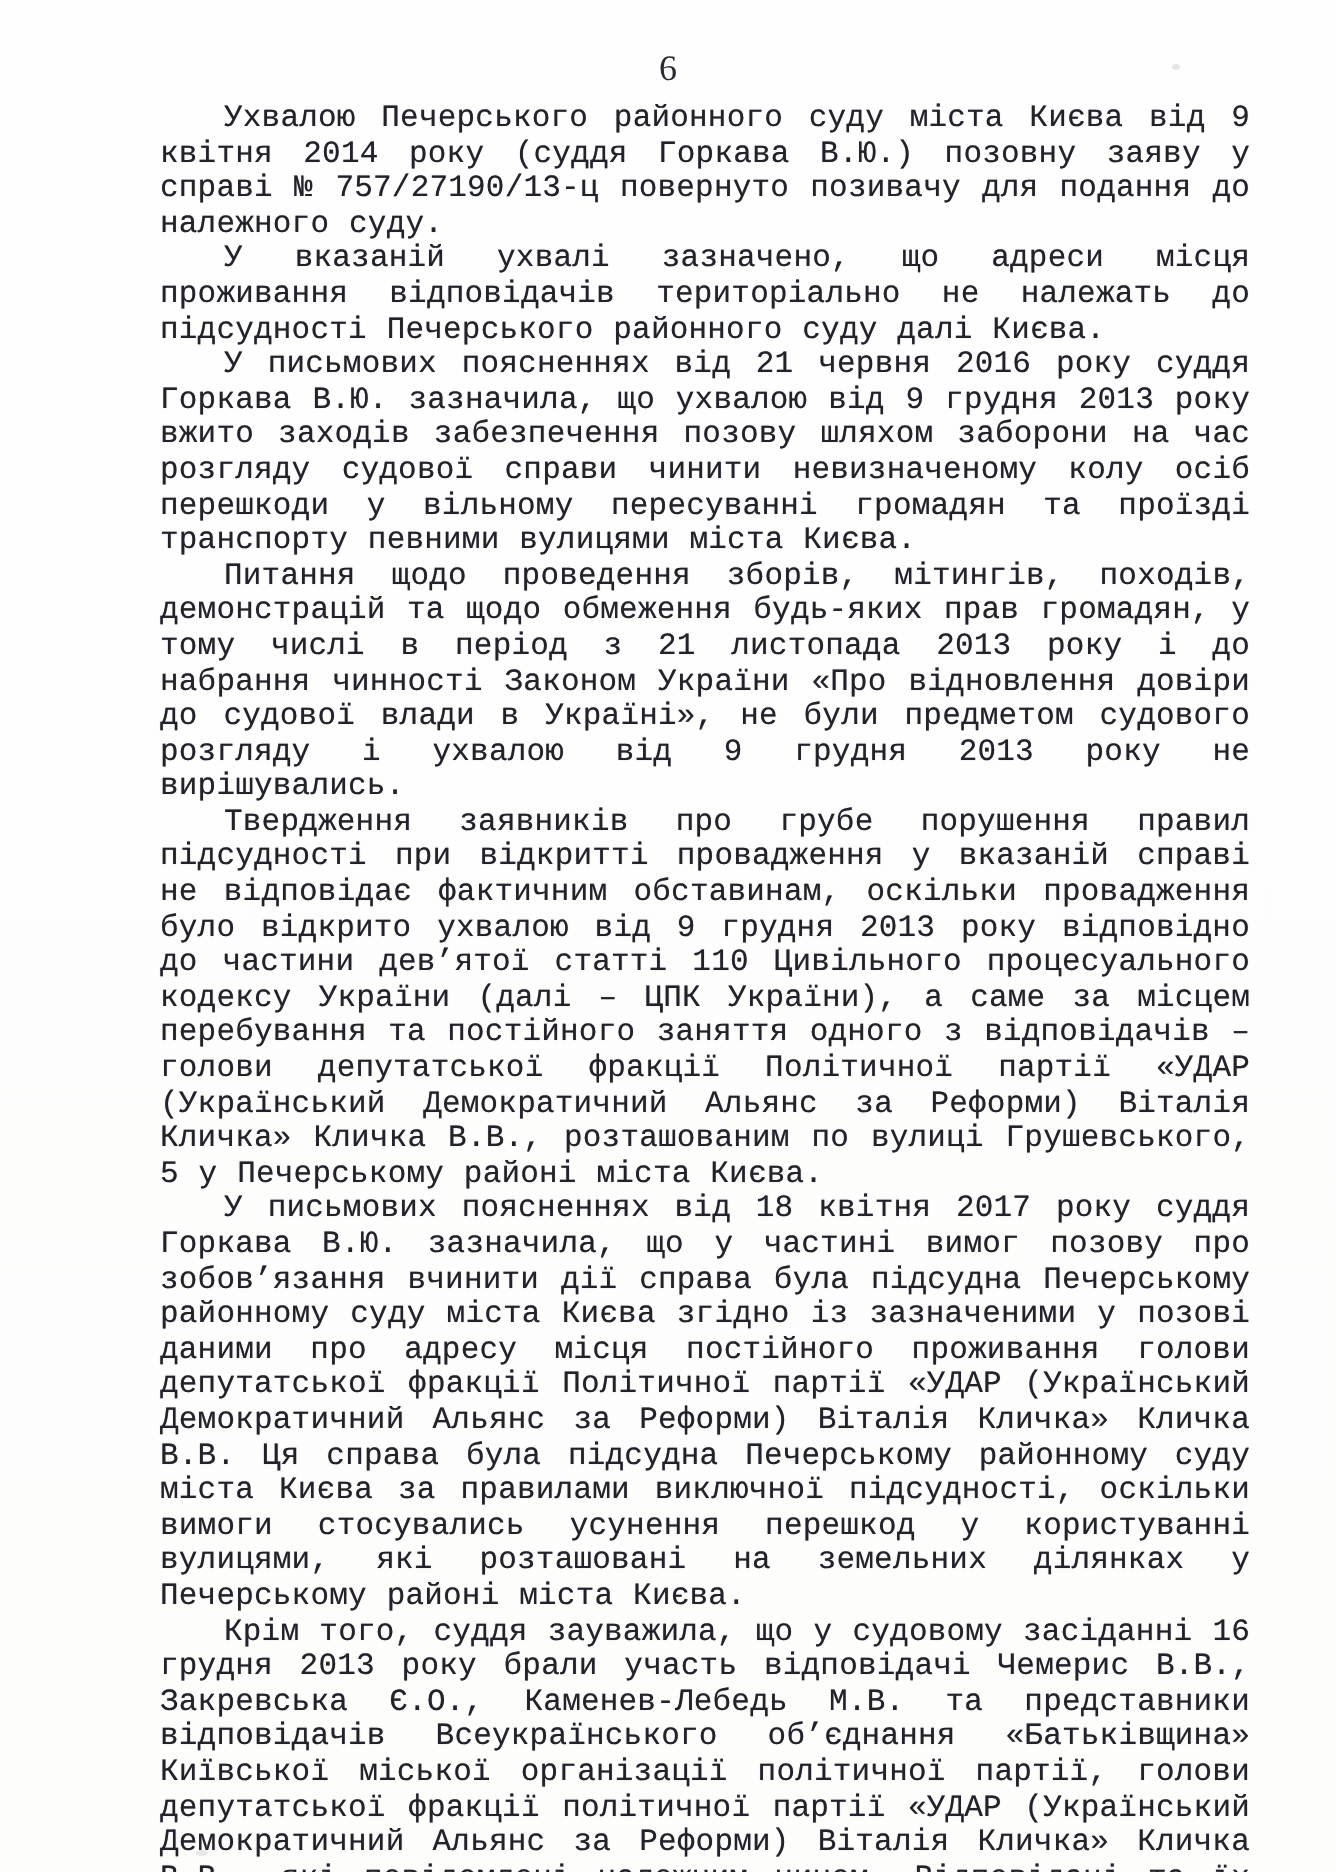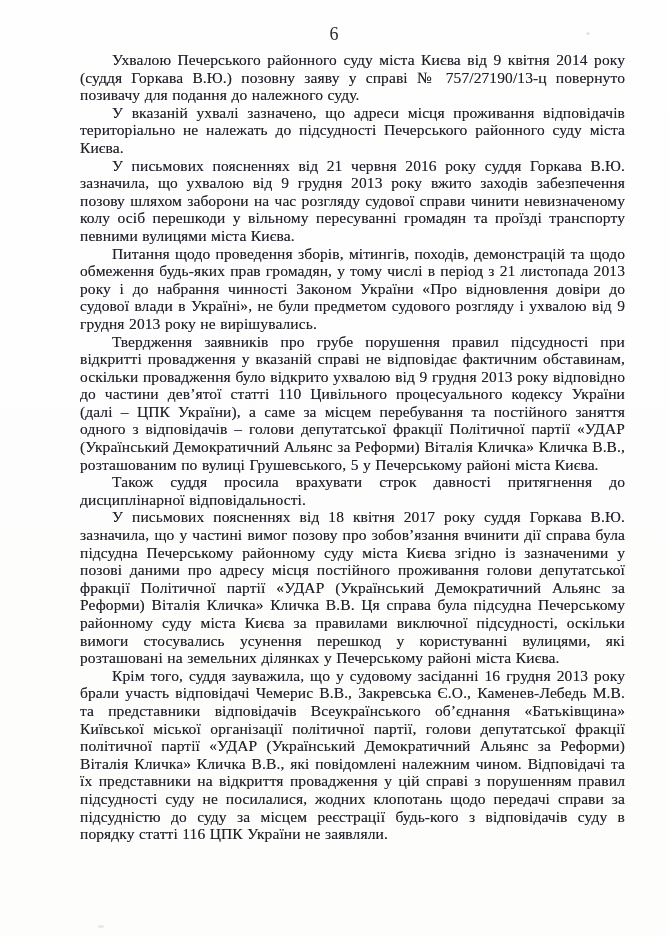--- a/index.html
+++ b/index.html
@@ -35,43 +35,43 @@
   .doc-body p {
     margin: 0;
     font-size: 15.5px;
     line-height: 17.6px;
     color: #22222b;
     text-align: justify;
     text-indent: 32px;
     letter-spacing: 0.1px;
     word-spacing: 0.5px;
     text-shadow: 0 0 0.4px rgba(34, 34, 48, 0.55);
+    font-family: Liberation Mono, monospace;
   }
   
   .speck {
     position: absolute;
     border-radius: 50%;
     background: #b9b9bd;
     opacity: 0.55;
   }
   .speck-1 { width: 4px; height: 3px; top: 32px; left: 586px; opacity: 0.35; }
   .speck-2 { width: 6px; height: 3px; top: 925px; left: 98px; opacity: 0.3; }
 </style>
 </head>
 <body>
 
 <div class="page">
   <div class="page-number">6</div>
 
   <div class="doc-body">
     <p>Ухвалою Печерського районного суду міста Києва від 9 квітня 2014 року (суддя Горкава В.Ю.) позовну заяву у справі № 757/27190/13-ц повернуто позивачу для подання до належного суду.</p>
-    <p>У вказаній ухвалі зазначено, що адреси місця проживання відповідачів територіально не належать до підсудності Печерського районного суду міста Києва.</p>
+    <p>У вказаній ухвалі зазначено, що адреси місця проживання відповідачів територіально не належать до підсудності Печерського районного суду далі Києва.</p>
     <p>У письмових поясненнях від 21 червня 2016 року суддя Горкава В.Ю. зазначила, що ухвалою від 9 грудня 2013 року вжито заходів забезпечення позову шляхом заборони на час розгляду судової справи чинити невизначеному колу осіб перешкоди у вільному пересуванні громадян та проїзді транспорту певними вулицями міста Києва.</p>
     <p>Питання щодо проведення зборів, мітингів, походів, демонстрацій та щодо обмеження будь-яких прав громадян, у тому числі в період з 21 листопада 2013 року і до набрання чинності Законом України «Про відновлення довіри до судової влади в Україні», не були предметом судового розгляду і ухвалою від 9 грудня 2013 року не вирішувались.</p>
     <p>Твердження заявників про грубе порушення правил підсудності при відкритті провадження у вказаній справі не відповідає фактичним обставинам, оскільки провадження було відкрито ухвалою від 9 грудня 2013 року відповідно до частини дев’ятої статті 110 Цивільного процесуального кодексу України (далі – ЦПК України), а саме за місцем перебування та постійного заняття одного з відповідачів – голови депутатської фракції Політичної партії «УДАР (Український Демократичний Альянс за Реформи) Віталія Кличка» Кличка В.В., розташованим по вулиці Грушевського, 5 у Печерському районі міста Києва.</p>
-    <p>Також суддя просила врахувати строк давності притягнення до дисциплінарної відповідальності.</p>
     <p>У письмових поясненнях від 18 квітня 2017 року суддя Горкава В.Ю. зазначила, що у частині вимог позову про зобов’язання вчинити дії справа була підсудна Печерському районному суду міста Києва згідно із зазначеними у позові даними про адресу місця постійного проживання голови депутатської фракції Політичної партії «УДАР (Український Демократичний Альянс за Реформи) Віталія Кличка» Кличка В.В. Ця справа була підсудна Печерському районному суду міста Києва за правилами виключної підсудності, оскільки вимоги стосувались усунення перешкод у користуванні вулицями, які розташовані на земельних ділянках у Печерському районі міста Києва.</p>
     <p>Крім того, суддя зауважила, що у судовому засіданні 16 грудня 2013 року брали участь відповідачі Чемерис В.В., Закревська Є.О., Каменев-Лебедь М.В. та представники відповідачів Всеукраїнського об’єднання «Батьківщина» Київської міської організації політичної партії, голови депутатської фракції політичної партії «УДАР (Український Демократичний Альянс за Реформи) Віталія Кличка» Кличка В.В., які повідомлені належним чином. Відповідачі та їх представники на відкриття провадження у цій справі з порушенням правил підсудності суду не посилалися, жодних клопотань щодо передачі справи за підсудністю до суду за місцем реєстрації будь-кого з відповідачів суду в порядку статті 116 ЦПК України не заявляли.</p>
   </div>
 
   <span class="speck speck-1"></span>
   <span class="speck speck-2"></span>
 </div>
 
 </body></html>

